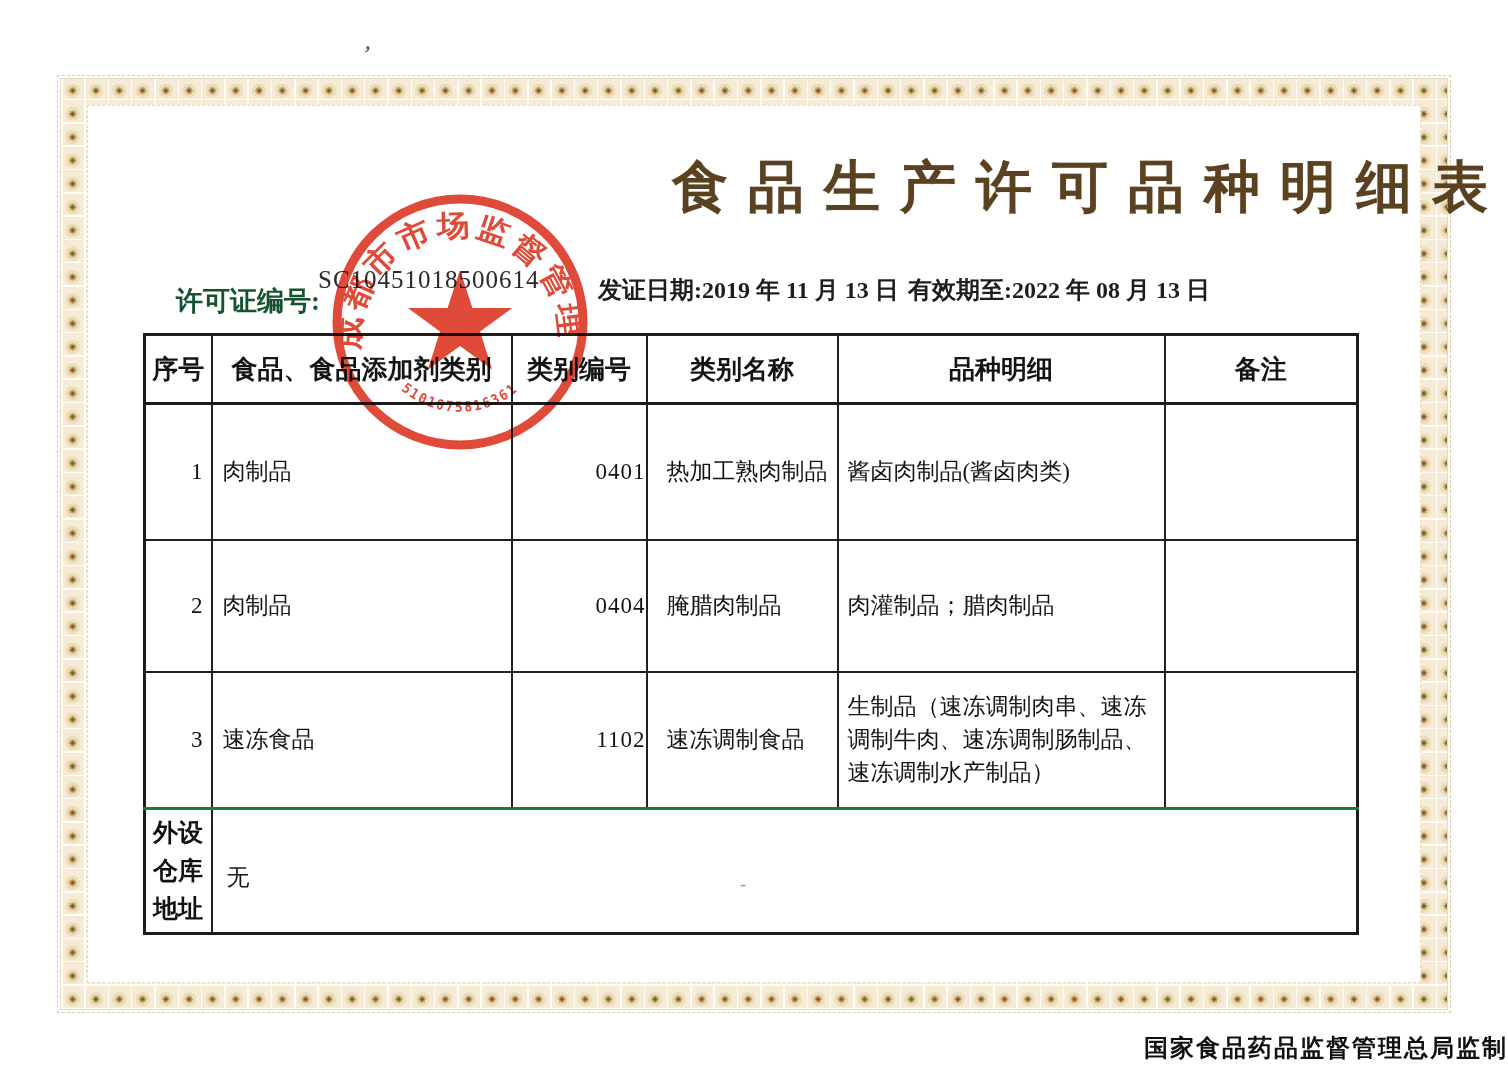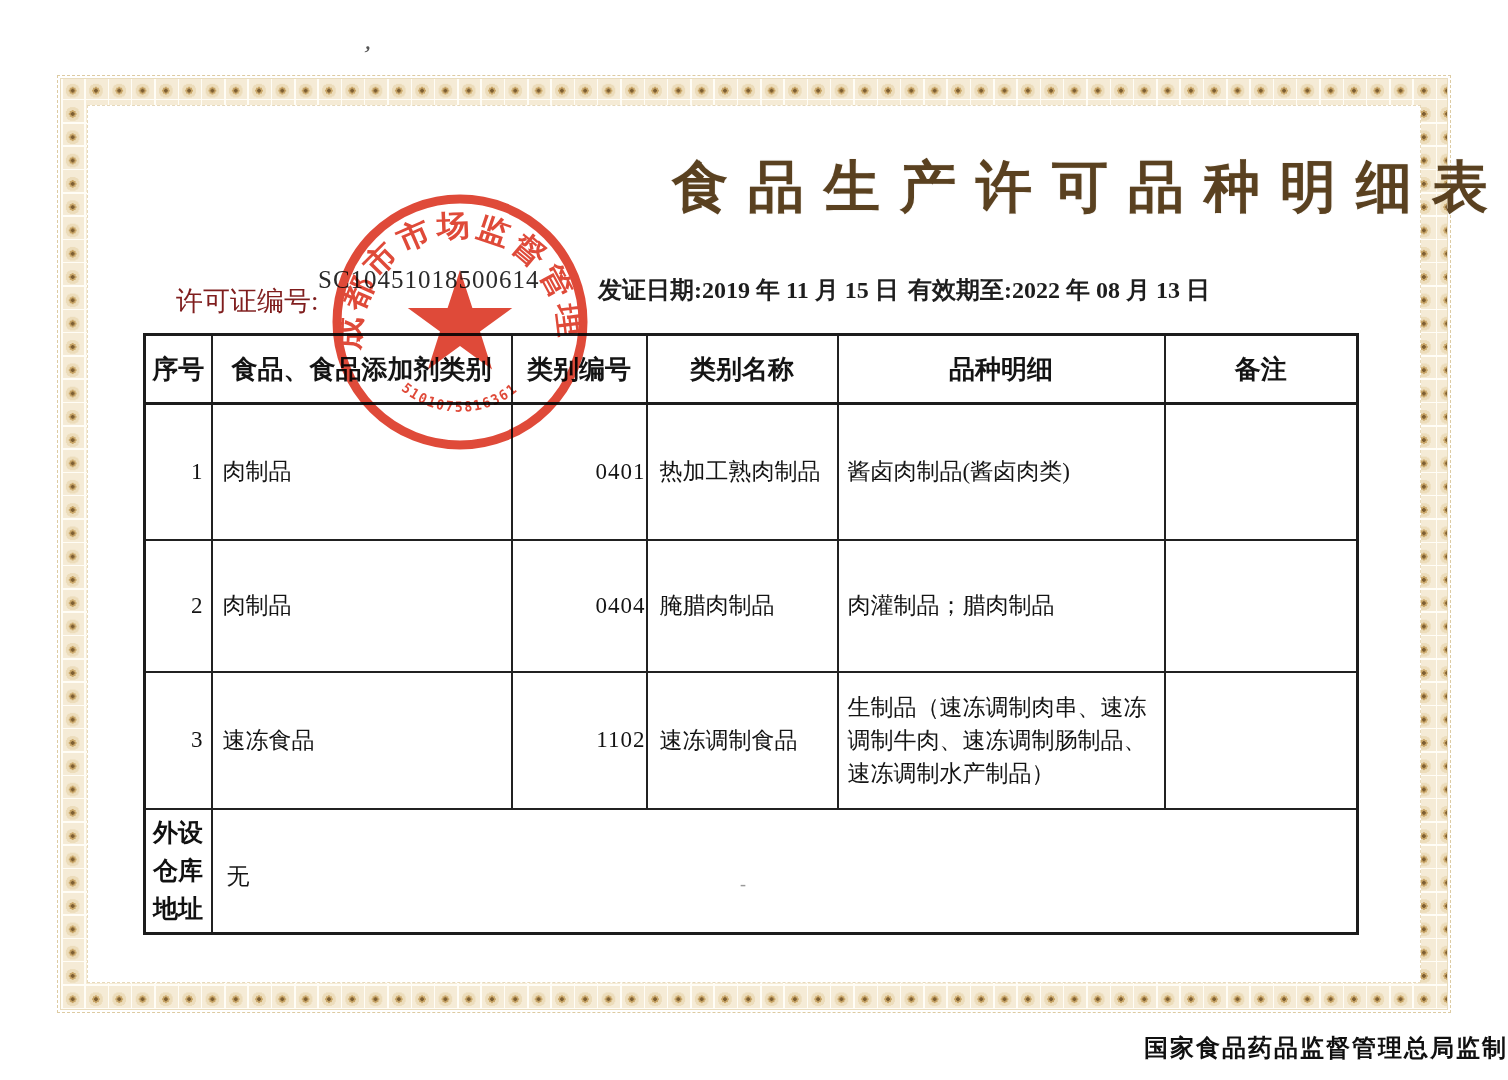--- a/index.html
+++ b/index.html
@@ -25,21 +25,21 @@
     position:absolute; left:26px; top:26px; right:26px; bottom:26px;
     background:#ffffff; border:1px dashed #e7d9ba;
   }
   
   .doc-title {
     position:absolute; left:0; top:150px; width:1508px; padding-left:60px;
     text-align:right; font-size:56px; font-weight:bold; letter-spacing:20px;
     color:#5a4120; text-shadow:0 0 1px rgba(90,65,32,.35);
   }
   .license-line { position:absolute; left:0; top:0; width:1508px; }
-  .lic-label { position:absolute; left:176px; top:283px; font-size:27px; font-weight:normal; color:#7f1d1d; }
+  .lic-label { position:absolute; left:176px; top:283px; font-size:27px; font-weight:bold; color:#14532d; }
   .lic-number { position:absolute; left:318px; top:266px; font-size:25px; color:#2a2a2a; letter-spacing:1px; }
   .lic-issue { position:absolute; left:598px; top:274px; font-size:24px; font-weight:bold; color:#1d1d1d; }
   .lic-valid { position:absolute; left:908px; top:274px; font-size:24px; font-weight:bold; color:#1d1d1d; }
   
   table.license-table {
     position:absolute; left:143px; top:333px; width:1213px;
     border-collapse:collapse; table-layout:fixed;
     font-size:23px; color:#141414;
   }
   table.license-table td, table.license-table th {
@@ -47,23 +47,23 @@
   }
   table.license-table { border:3px solid #1c1c1c; }
   tr.hdr th { height:69px; font-size:26px; font-weight:bold; text-align:center;
     border-bottom:3px solid #1c1c1c; padding:2px 4px; }
   tr.r1 td { height:136px; }
   tr.r2 td { height:132px; }
   tr.r3 td { height:137px; }
   td.c-no { text-align:right; padding-right:8px; }
   td.c-cat { padding-left:10px; }
   td.c-code { padding-left:14px; letter-spacing:1px;text-align:right; }
-  td.c-name { padding-left:12px; }
+  td.c-name { padding-left:19px; }
   td.c-detail { padding:6px 8px 6px 9px; line-height:33px; }
-  tr.warehouse td { border-top:1px solid #15803d; height:116px; }
+  tr.warehouse td { border-top:3px solid #15803d; height:116px; }
   td.wh-label {
     font-weight:bold; font-size:25px; padding:4px 6px 4px 7px;
     line-height:38px; word-break:break-all; vertical-align:middle; color:#111;
   }
   td.wh-value { vertical-align:top; padding:12px 0 0 14px; }
   
   .seal {
     position:absolute; left:328px; top:190px; width:264px; height:264px;
     mix-blend-mode:multiply; opacity:.92; pointer-events:none;
   }
@@ -85,21 +85,21 @@
   </div>
 
   <div class="artifact-1">,</div>
   <div class="artifact-2">-</div>
 
   <div class="doc-title">食品生产许可品种明细表</div>
 
   <div class="license-line">
     <span class="lic-label">许可证编号:</span>
     <span class="lic-number">SC10451018500614</span>
-    <span class="lic-issue">发证日期:2019 年 11 月 15 日</span>
+    <span class="lic-issue">发证日期:2019 年 11 月 13 日</span>
     <span class="lic-valid">有效期至:2022 年 08 月 13 日</span>
   </div>
 
   <table class="license-table">
     <colgroup>
       <col style="width:67px">
         <col style="width:300px">
         <col style="width:135px">
       <col style="width:191px">
         <col style="width:327px">

